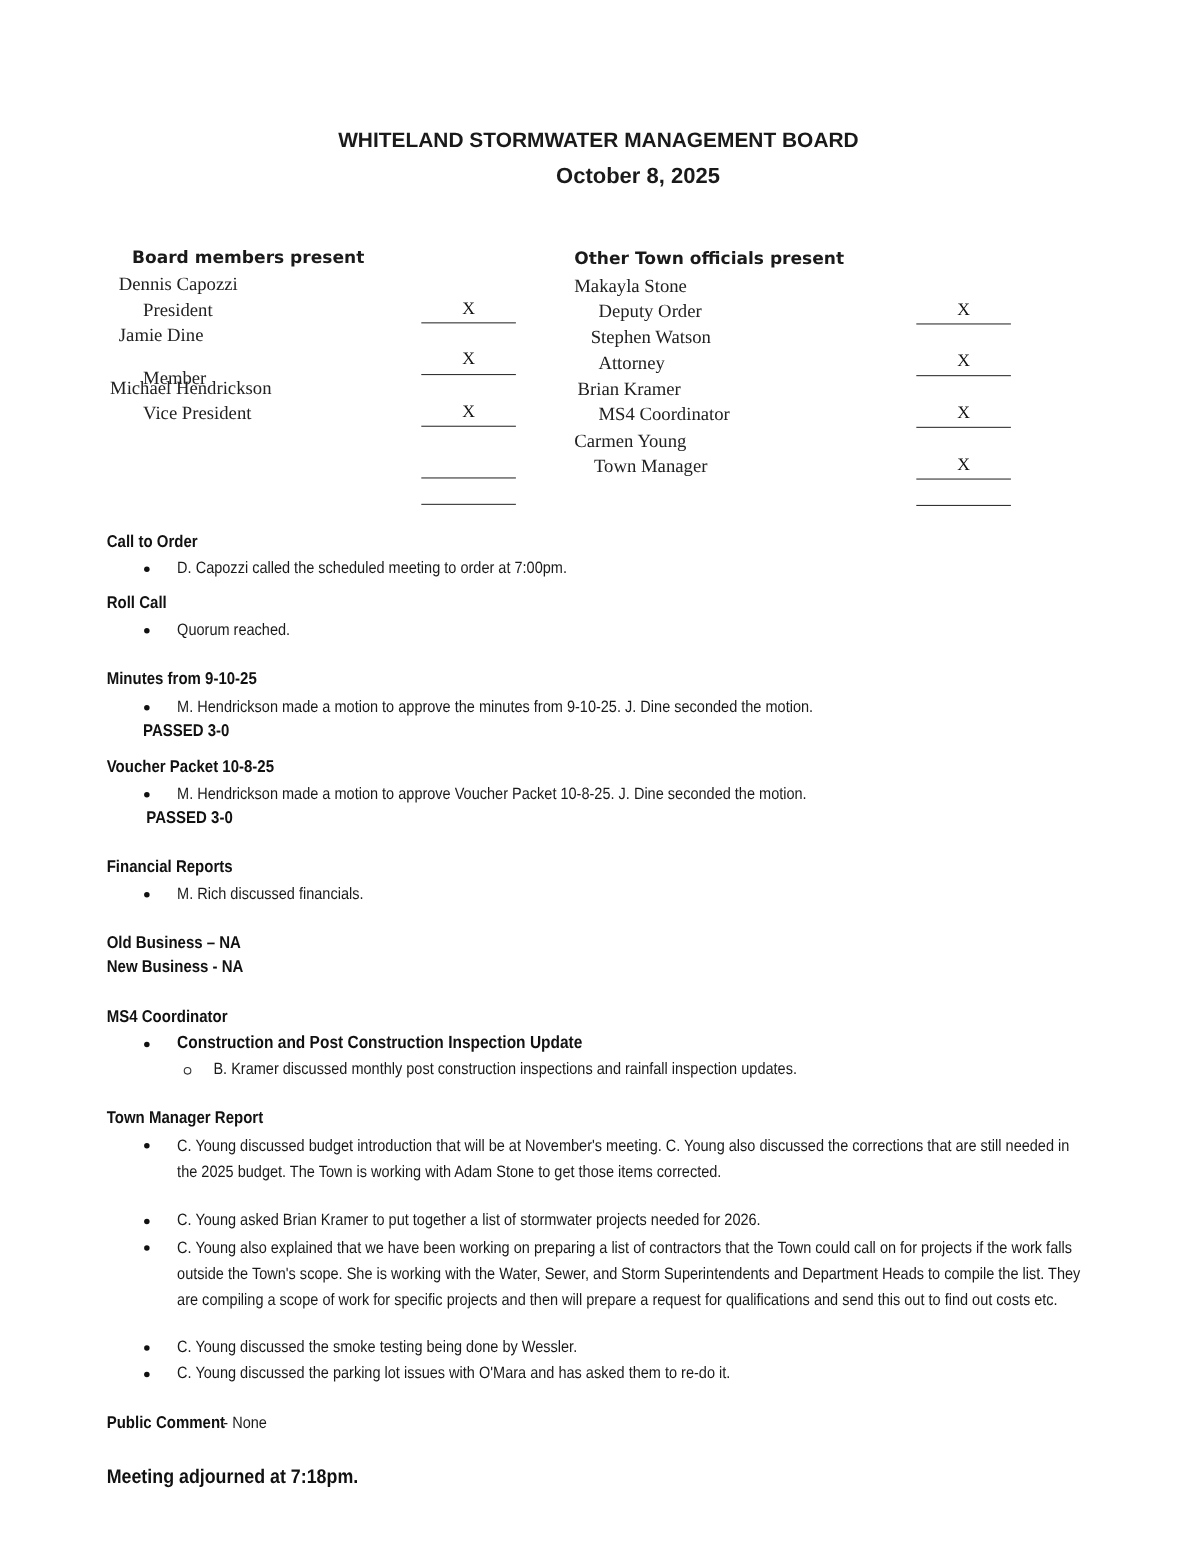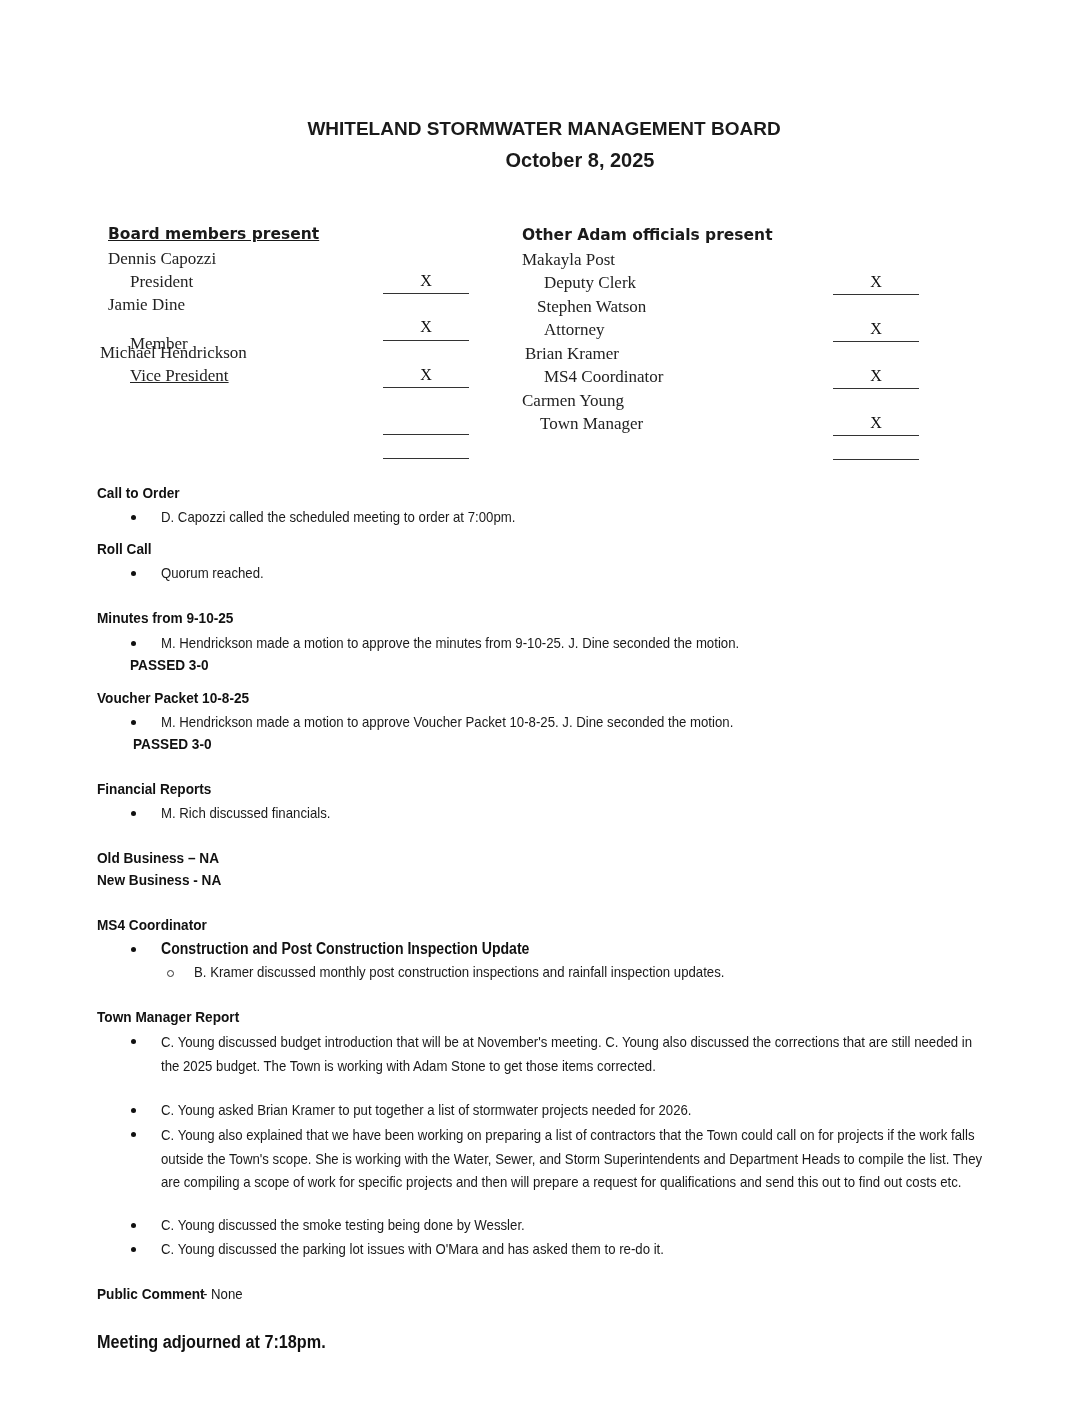--- a/index.html
+++ b/index.html
@@ -17,46 +17,46 @@
     .wrap { position: absolute; font-family: "Liberation Sans", sans-serif; font-size: 15px; color: #1a1a1a; line-height: 23.5px; transform: scaleX(0.88); transform-origin: left top; }
     .big { font-family: "Liberation Sans", sans-serif; font-weight: bold; font-size: 18px; color: #111; transform: scaleX(0.9); transform-origin: left center; }
   </style>
 </head>
 <body>
 
 <div class="abs title" style="left:0; width:1088px; text-align:center; top:118px;">WHITELAND STORMWATER MANAGEMENT BOARD</div>
 <div class="abs title" style="left:0; width:1160px; text-align:center; top:149px; font-size:20px;">October 8, 2025</div>
 
 <div>
-  <div class="abs att-head" style="left:108px; top:225px;text-decoration:underline;">Board members present</div>
+  <div class="abs att-head" style="left:120px; top:225px;">Board members present</div>
 
   <div class="abs serif" style="left:108px; top:249px;">Dennis Capozzi</div>
   <div class="abs serif" style="left:130px; top:272px;">President</div>
   <div class="mark" style="left:383px; top:272px;">X</div>
   <div class="line" style="left:383px; top:293px;"></div>
 
   <div class="abs serif" style="left:108px; top:295px;">Jamie Dine</div>
   <div class="abs serif" style="left:130px; top:318px;margin-top:16px;">Member</div>
   <div class="mark" style="left:383px; top:318px;">X</div>
   <div class="line" style="left:383px; top:340px;"></div>
 
   <div class="abs serif" style="left:100px; top:343px;">Michael Hendrickson</div>
-  <div class="abs serif" style="left:130px; top:366px;text-decoration:underline;">Vice President</div>
+  <div class="abs serif" style="left:130px; top:366px;">Vice President</div>
   <div class="mark" style="left:383px; top:366px;">X</div>
   <div class="line" style="left:383px; top:387px;"></div>
 
   <div class="line" style="left:383px; top:434px;"></div>
   <div class="line" style="left:383px; top:458px;"></div>
 </div>
 
 <div>
-  <div class="abs att-head" style="left:522px; top:226px;">Other Adam officials present</div>
+  <div class="abs att-head" style="left:522px; top:226px;">Other Town officials present</div>
 
-  <div class="abs serif" style="left:522px; top:250px;">Makayla Post</div>
-  <div class="abs serif" style="left:544px; top:273px;">Deputy Clerk</div>
+  <div class="abs serif" style="left:522px; top:250px;">Makayla Stone</div>
+  <div class="abs serif" style="left:544px; top:273px;">Deputy Order</div>
   <div class="mark" style="left:833px; top:273px;">X</div>
   <div class="line" style="left:833px; top:294px;"></div>
 
   <div class="abs serif" style="left:522px; top:297px;margin-left:15px;">Stephen Watson</div>
   <div class="abs serif" style="left:544px; top:320px;">Attorney</div>
   <div class="mark" style="left:833px; top:320px;">X</div>
   <div class="line" style="left:833px; top:341px;"></div>
 
   <div class="abs serif" style="left:525px; top:344px;">Brian Kramer</div>
   <div class="abs serif" style="left:544px; top:367px;">MS4 Coordinator</div>

